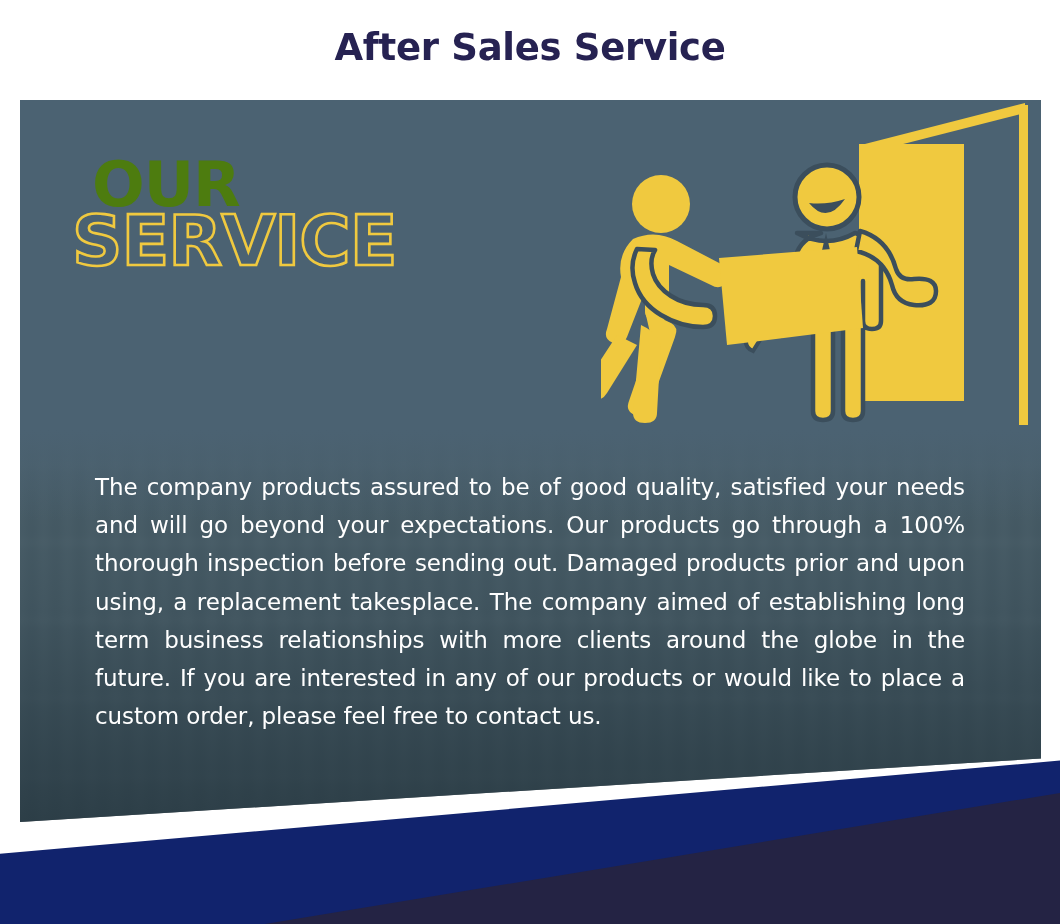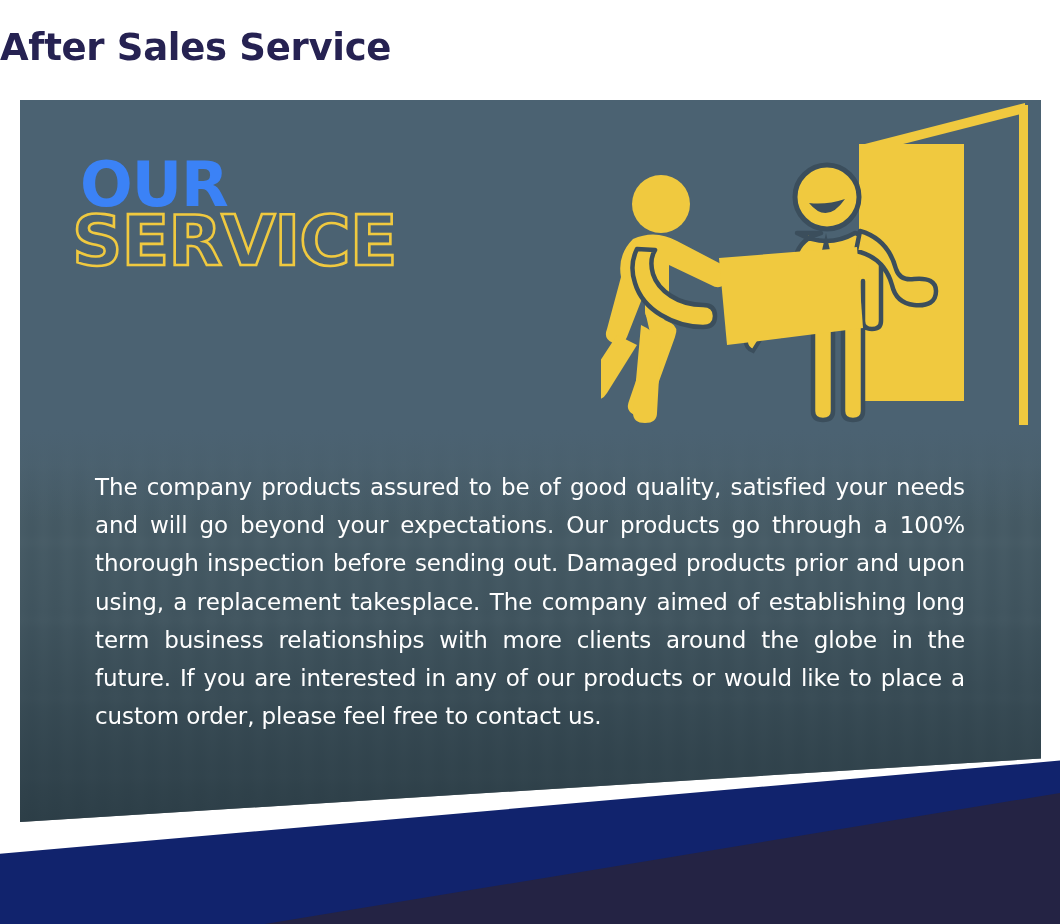--- a/index.html
+++ b/index.html
@@ -14,21 +14,21 @@
     overflow: hidden;
     font-family: "Liberation Sans", sans-serif;
   }
 
   
   .page-title {
     position: absolute;
     top: 28px;
     left: 0;
     width: 1060px;
-    text-align: left;
+    text-align: center;
     font-family: "DejaVu Sans", sans-serif;
     font-size: 37px;
     font-weight: bold;
     letter-spacing: -0.3px;
     color: #262252;
     line-height: 1.1;
   }
 
   
   .band-layer {
@@ -128,23 +128,23 @@
     top: 58px;
     z-index: 6;
     font-family: "DejaVu Sans", sans-serif;
     text-transform: uppercase;
     line-height: 0.86;
   }
   .headline .hl-our {
     display: block;
     font-size: 62px;
     font-weight: bold;
-    color: #3b82f6;
+    color: #4d7c0f;
     letter-spacing: -1px;
-    margin-left: 24px;
+    margin-left: 36px;
   }
   .headline .hl-outline {
     display: block;
     font-size: 70px;
     font-weight: bold;
     letter-spacing: -1px;
     color: transparent;
     -webkit-text-stroke: 2.6px #f0c93f;
     text-stroke: 2.6px #f0c93f;
   }

